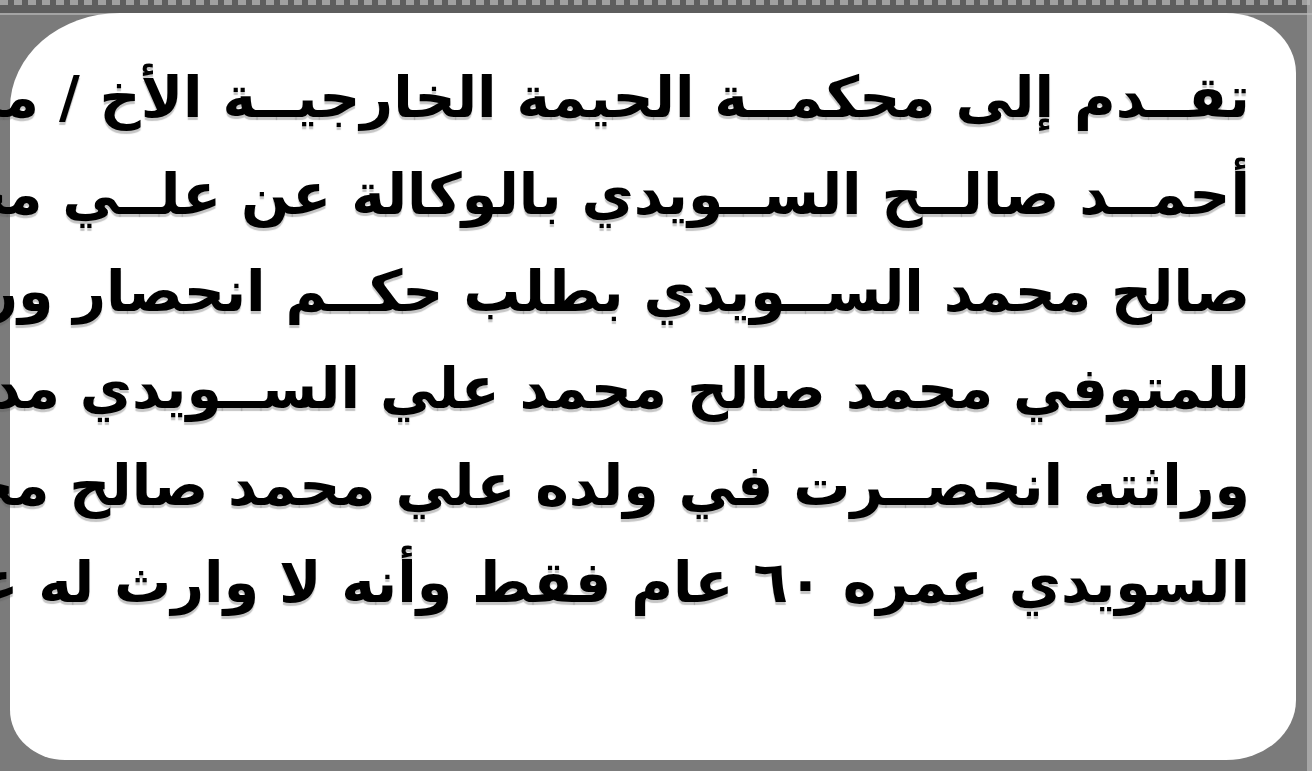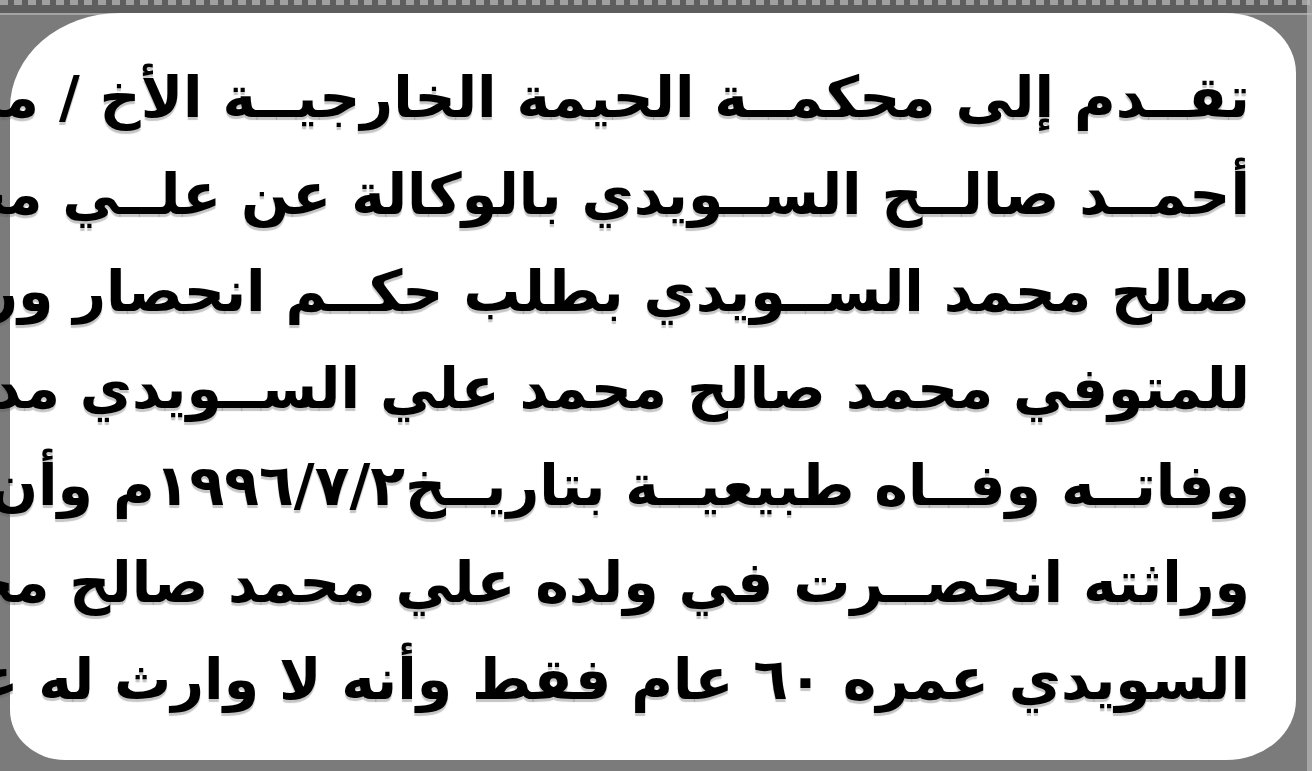--- a/index.html
+++ b/index.html
@@ -86,17 +86,16 @@
 </div>
 <div class="edge-highlight"></div>
 <div class="right-edge-line"></div>
 
 <div class="clipping">
   <div class="notice-text" dir="rtl">
     <div class="notice-line">تقــدم إلى محكمــة الحيمة الخارجيــة الأخ / محمد</div>
     <div class="notice-line">أحمــد صالــح الســويدي بالوكالة عن علــي محمد</div>
     <div class="notice-line">صالح محمد الســويدي بطلب حكــم انحصار وراثة</div>
     <div class="notice-line">للمتوفي محمد صالح محمد علي الســويدي مدعياً</div>
-    <div class="notice-line">وفاتــه وفــاه طبيعيــة بتاريــخ١٩٩٦/٧/٢م وأن</div>
     <div class="notice-line">وراثته انحصــرت في ولده علي محمد صالح محمد</div>
     <div class="notice-line">السويدي عمره ٦٠ عام فقط وأنه لا وارث له غيره.</div>
   </div>
 </div>
 
 </body></html>

